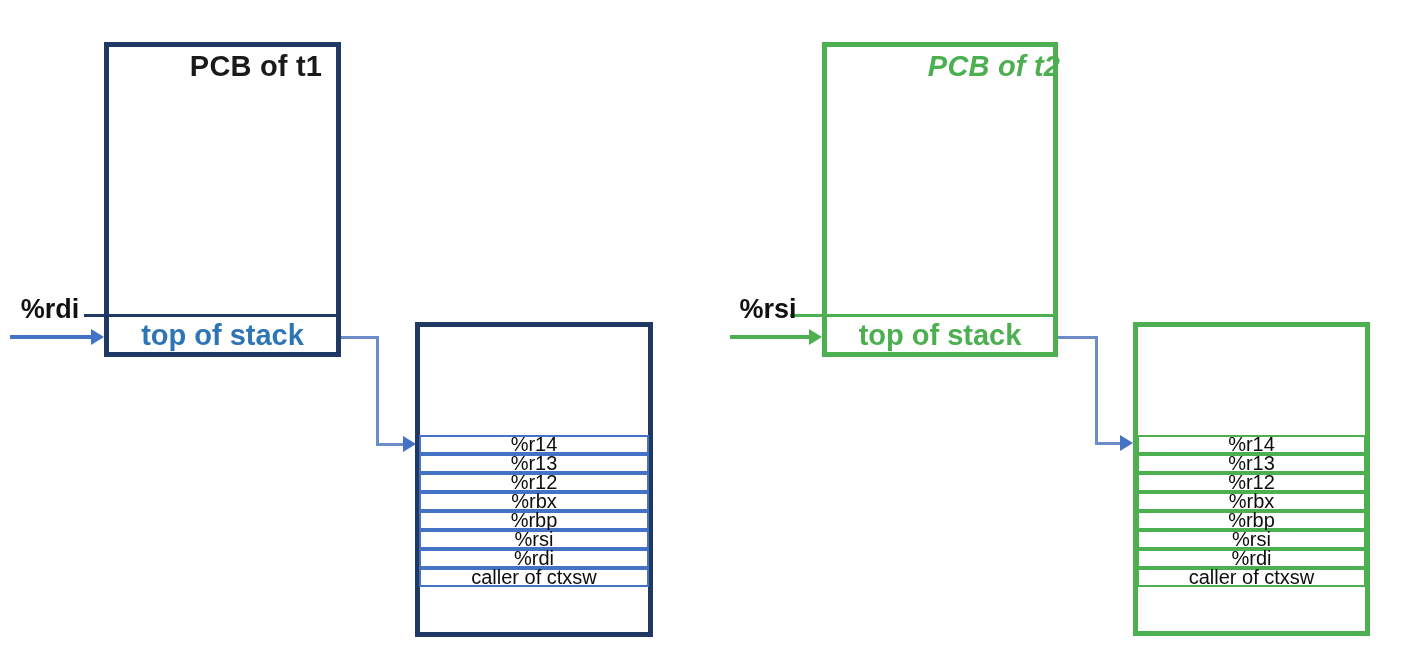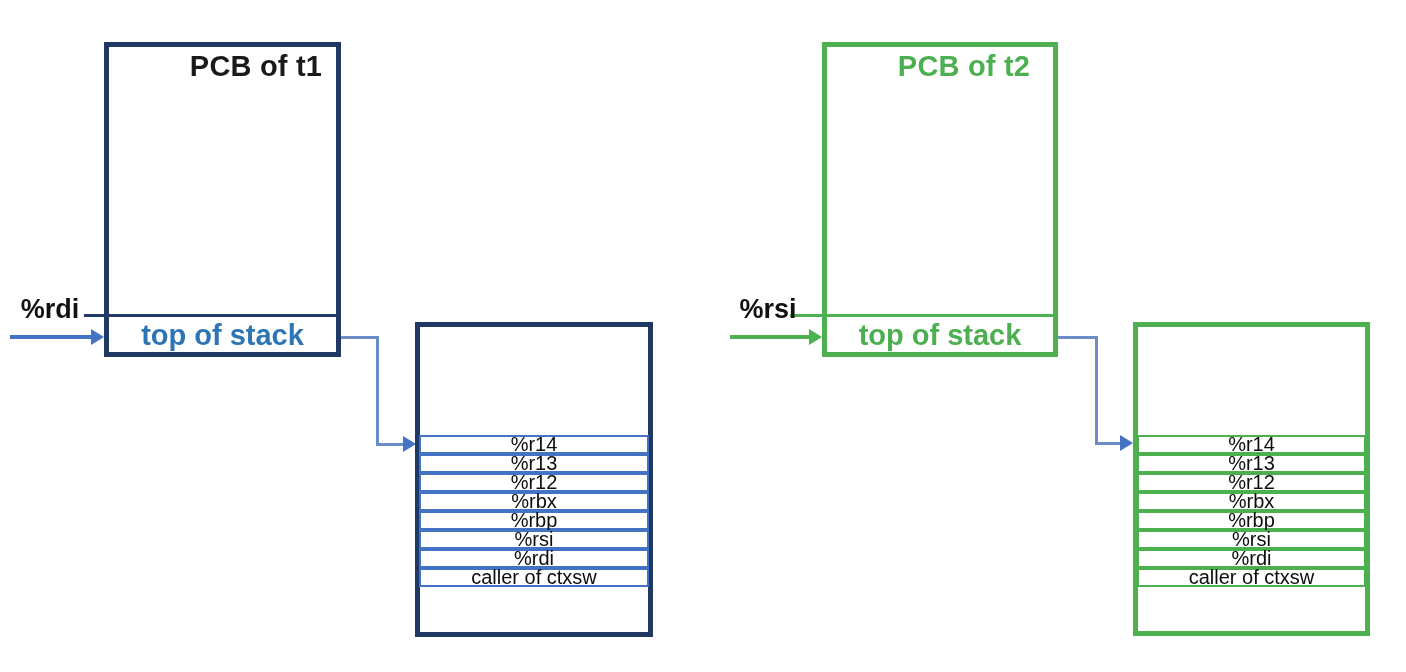--- a/index.html
+++ b/index.html
@@ -84,21 +84,21 @@
     <div class="stack-row">%rbp</div>
     <div class="stack-row">%rsi</div>
     <div class="stack-row">%rdi</div>
     <div class="stack-row">caller of ctxsw</div>
   </div>
 </div>
 
 <div class="theme-green">
 
   <div class="abs pcb-box" style="left:822px;top:42px;width:236px;height:315px;"></div>
-  <div class="abs pcb-title" style="left:822px;top:50px;width:284px;">PCB of t2</div>
+  <div class="abs pcb-title" style="left:852px;top:50px;width:284px;font-style:italic;">PCB of t2</div>
 
   <div class="abs divider" style="left:790px;top:314px;width:268px;"></div>
   <div class="abs tos-label" style="left:822px;top:319px;width:236px;height:36px;">top of stack</div>
 
   <div class="abs reg-label" style="left:722px;top:294px;width:92px;">%rsi</div>
   <div class="abs reg-arrow-line" style="left:730px;top:335px;width:80px;"></div>
   <div class="abs tri-right reg-tri" style="left:809px;top:329px;"></div>
 
   <div class="abs conn" style="left:1058px;top:336px;width:40px;height:3px;"></div>
   <div class="abs conn" style="left:1095px;top:336px;width:3px;height:109px;"></div>

